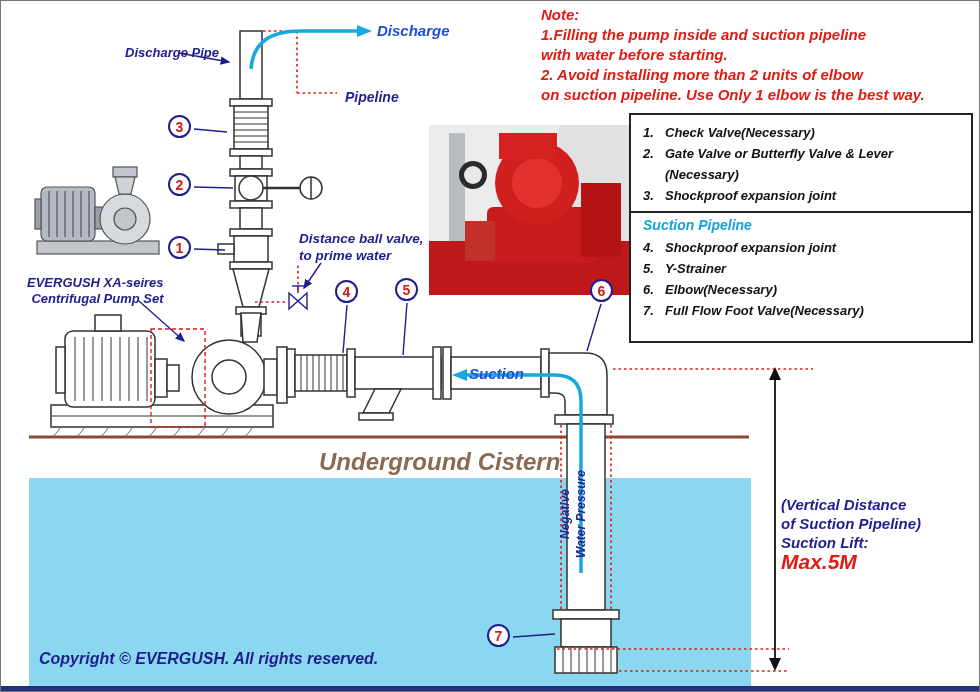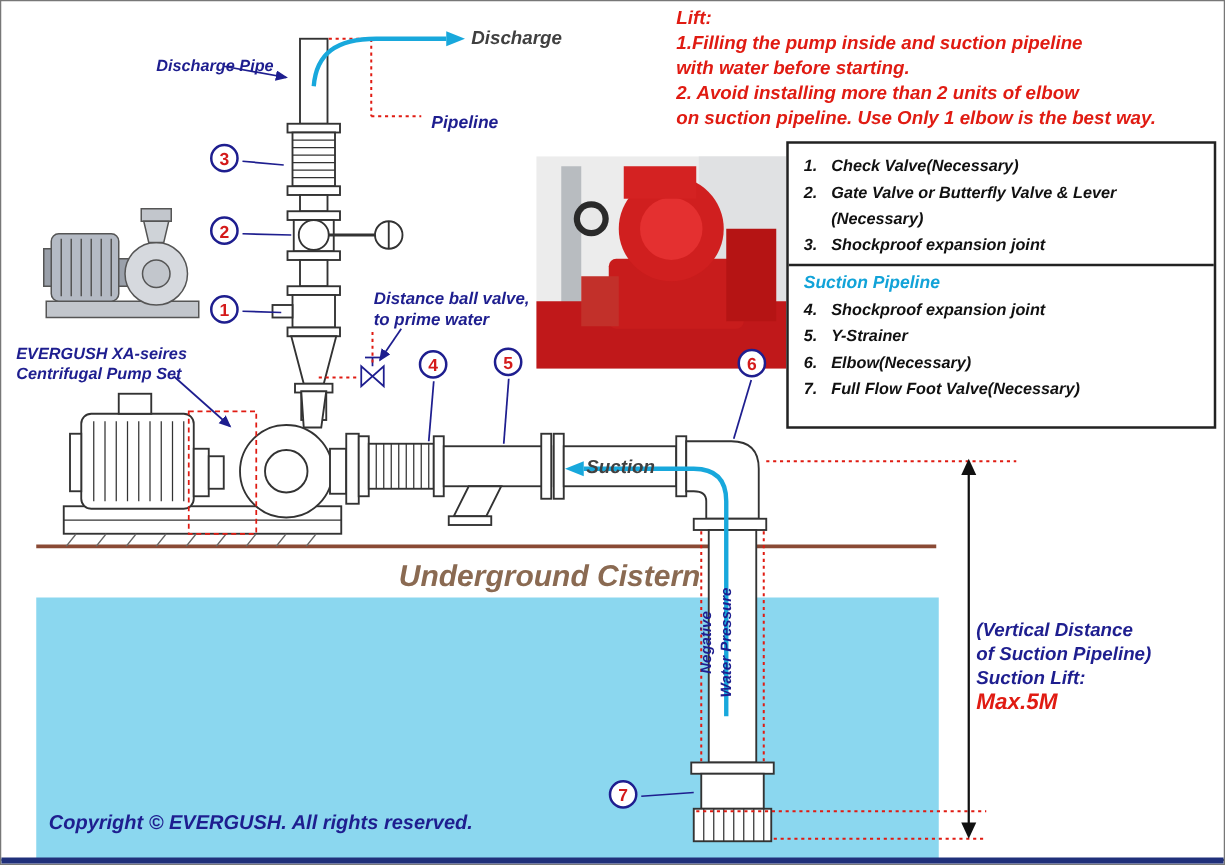--- a/index.html
+++ b/index.html
@@ -4,36 +4,36 @@
 <style>
   html,body{margin:0;padding:0;background:#e8e8e8;}
   .page{
     position:relative;width:980px;height:692px;background:#fff;
     border:1px solid #777;box-sizing:border-box;overflow:hidden;
     font-family:"Liberation Sans",sans-serif;
   }
   svg.art{position:absolute;left:0;top:0;}
   .lbl{position:absolute;font-style:italic;font-weight:bold;white-space:nowrap;line-height:1.25;}
   .navy{color:#1e1e8f;}
-  .cyan{color:#404040;}
+  .cyan{color:#1d4ed8;}
   .red{color:#e01b12;}
   .note{left:540px;top:4px;width:436px;font-size:15px;line-height:20px;}
   .lbl-discharge-pipe{left:84px;top:44px;font-size:13px;margin-left:40px;}
   .lbl-discharge{left:376px;top:21px;font-size:15px;}
   .lbl-pipeline{left:344px;top:88px;font-size:14px;}
   .lbl-ballvalve{left:298px;top:230px;font-size:13.5px;}
-  .lbl-pumpset{left:12px;top:274px;font-size:13px;}
+  .lbl-pumpset{left:26px;top:274px;font-size:13px;text-align:right;}
   .lbl-suction{left:468px;top:364px;font-size:15px;}
   .lbl-cistern{left:318px;top:446px;font-size:24px;color:#8a6a52;font-style:italic;}
   .lbl-negpress{
     left:506px;top:496px;width:134px;height:34px;
     transform:rotate(-90deg);text-align:center;font-size:12px;line-height:16px;
   }
   .lbl-vdist{left:780px;top:494px;font-size:15px;line-height:19px;}
-  .lbl-vdist .max{font-size:18px;font-style:italic;}
+  .lbl-vdist .max{font-size:21px;font-style:italic;}
   .lbl-copyright{left:38px;top:648px;font-size:16px;}
   .legend{
     position:absolute;left:628px;top:112px;width:344px;height:230px;
     border:2px solid #222;background:#fff;box-sizing:border-box;
     padding:7px 10px 0 12px;font-style:italic;font-weight:bold;
   }
   .legend-title{color:#12a3d8;font-size:14px;margin:2px 0 4px 0;}
   .legend-item{display:flex;font-size:13px;color:#111;line-height:21px;}
   .legend-item .num{width:22px;flex:0 0 22px;}
   .legend-item .txt{flex:1;}
@@ -243,21 +243,21 @@
       <circle cx="108" cy="58" r="25" fill="#e43030"></circle>
       <rect x="70" y="8" width="58" height="26" fill="#d42222"></rect>
       <rect x="152" y="58" width="40" height="74" fill="#b51414"></rect>
       <circle cx="44" cy="50" r="14" fill="#2a2a2a"></circle>
       <circle cx="44" cy="50" r="9" fill="#e8e8e8"></circle>
       <rect x="36" y="96" width="30" height="40" fill="#c2302a"></rect>
     </svg>
   </div>
 
   <div class="lbl note red">
-    <div>Lift:</div>
+    <div>Note:</div>
     <div>1.Filling the pump inside and suction pipeline</div>
     <div>with water before starting.</div>
     <div>2. Avoid installing more than 2 units of elbow</div>
     <div>on suction pipeline. Use Only 1 elbow is the best way.</div>
   </div>
 
   <div class="lbl lbl-discharge-pipe navy">Discharge Pipe</div>
   <div class="lbl lbl-discharge cyan">Discharge</div>
   <div class="lbl lbl-pipeline navy">Pipeline</div>
   <div class="lbl lbl-ballvalve navy">

